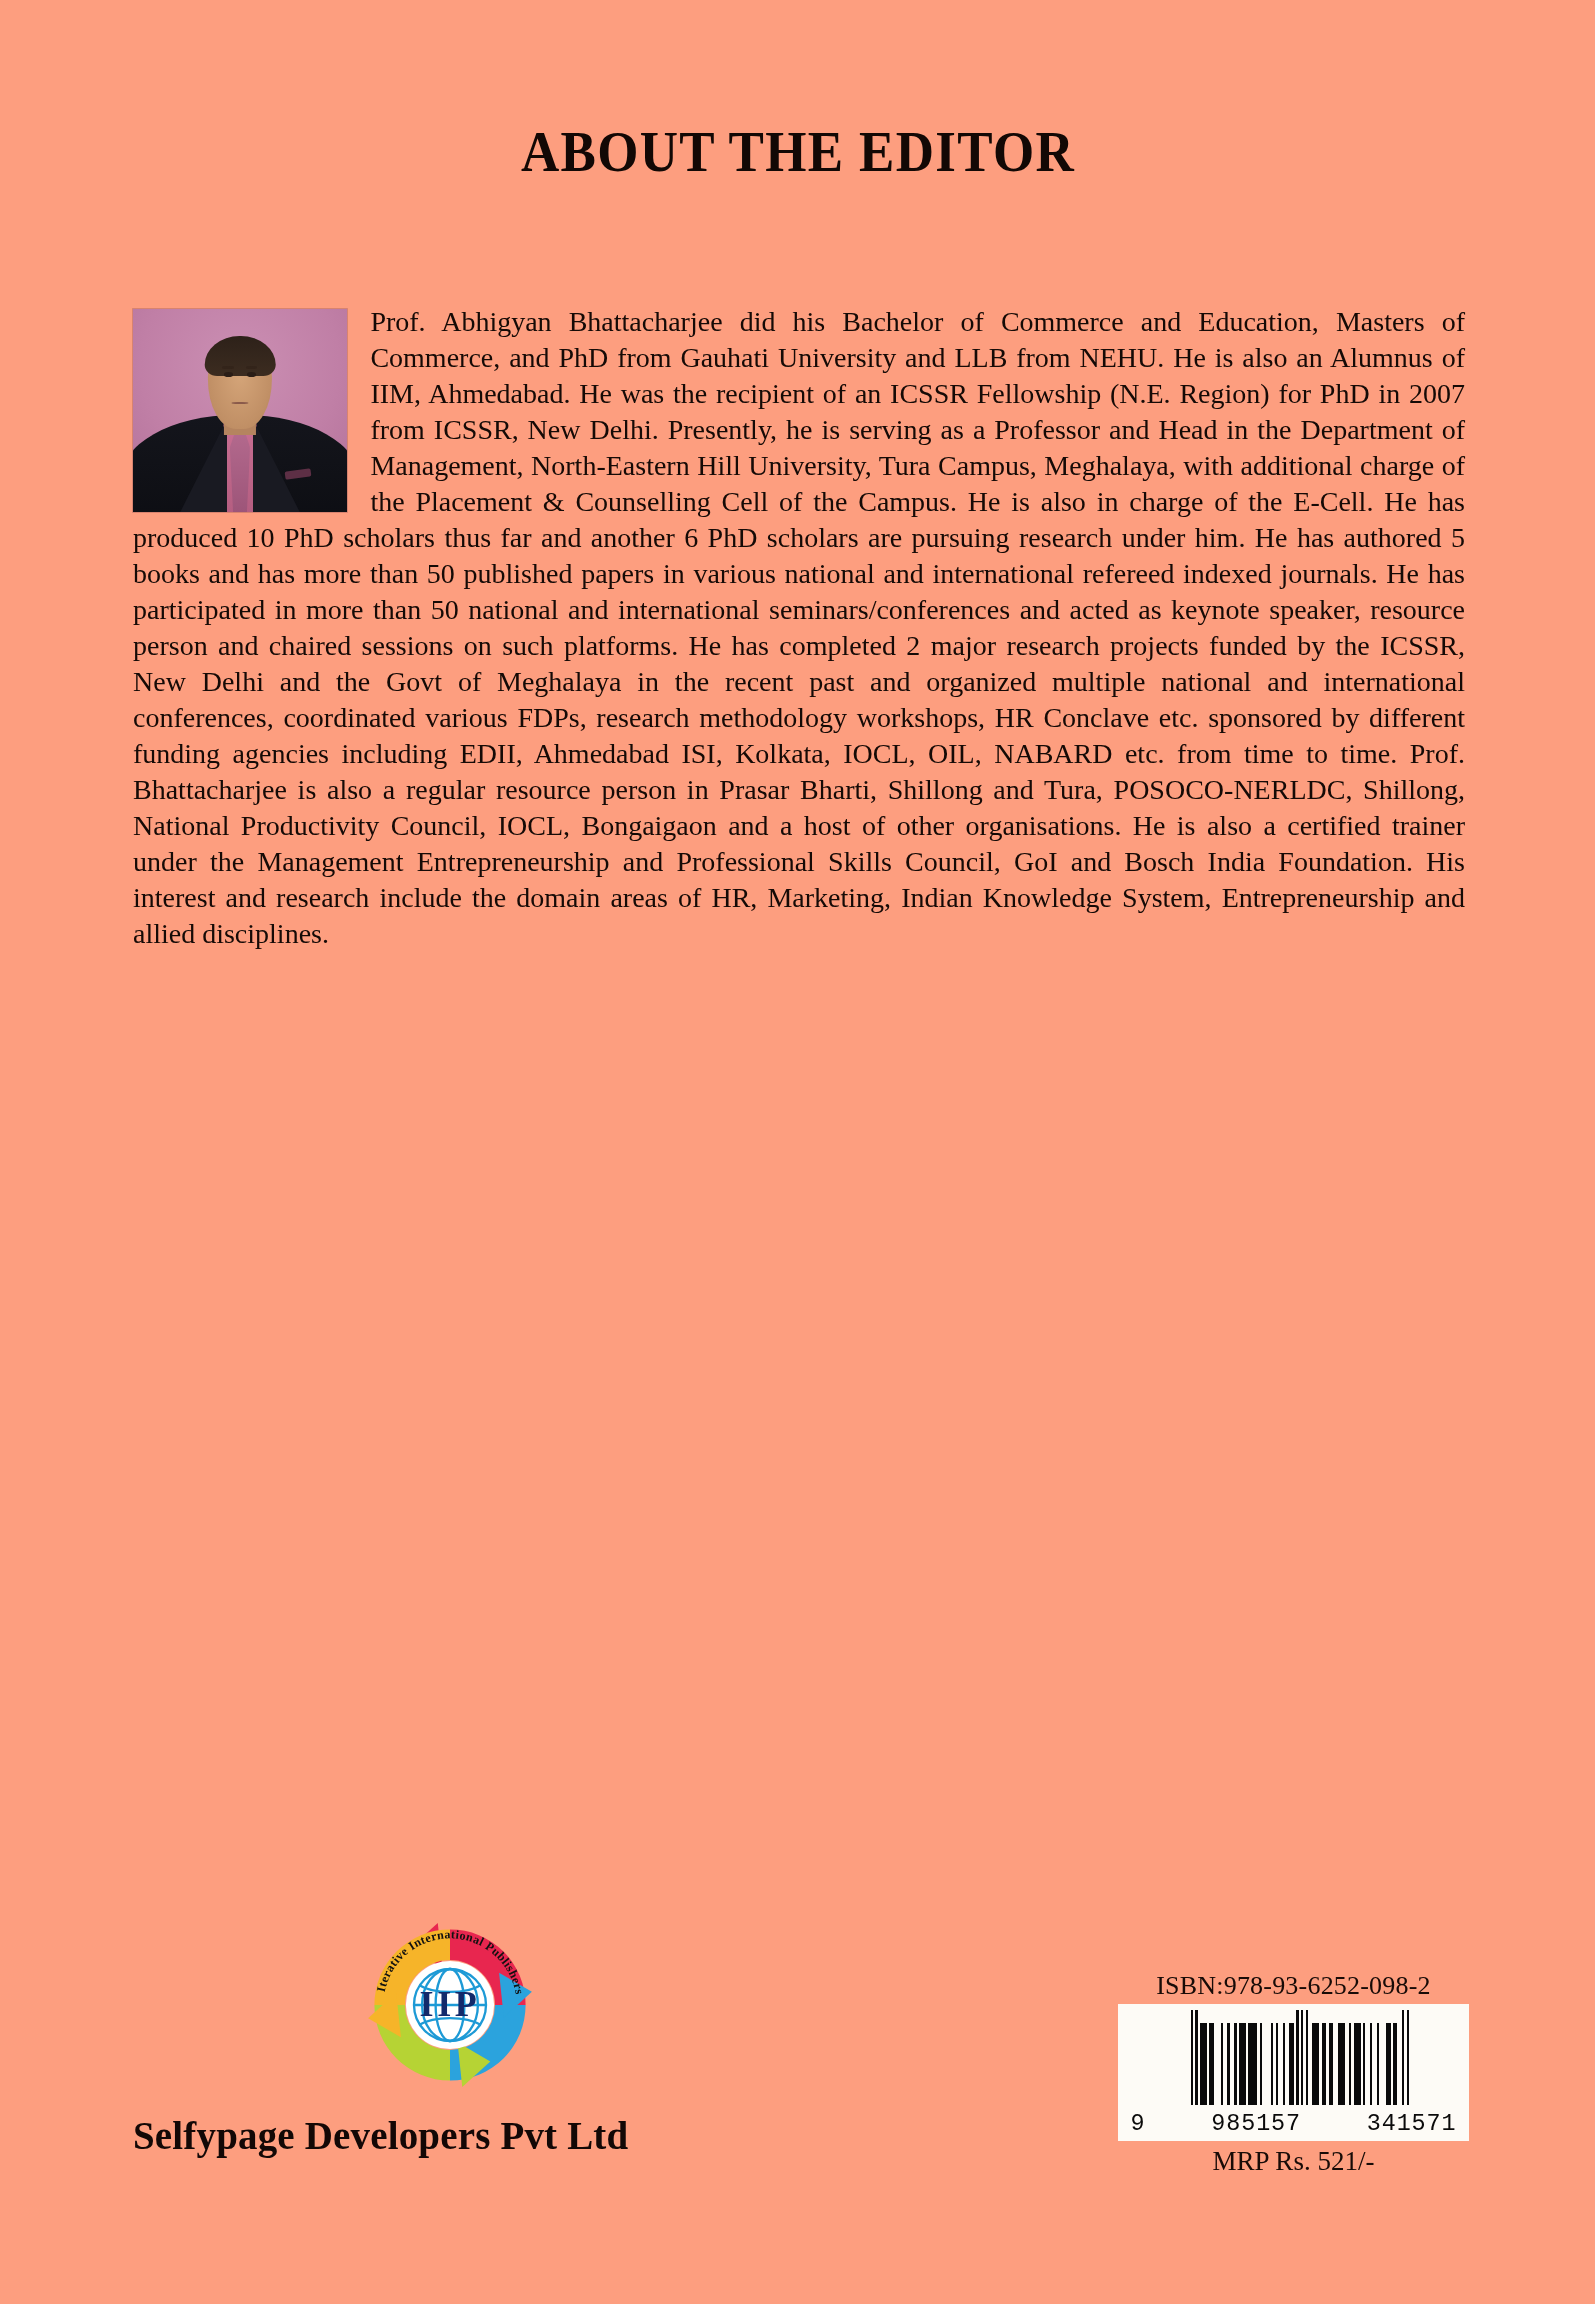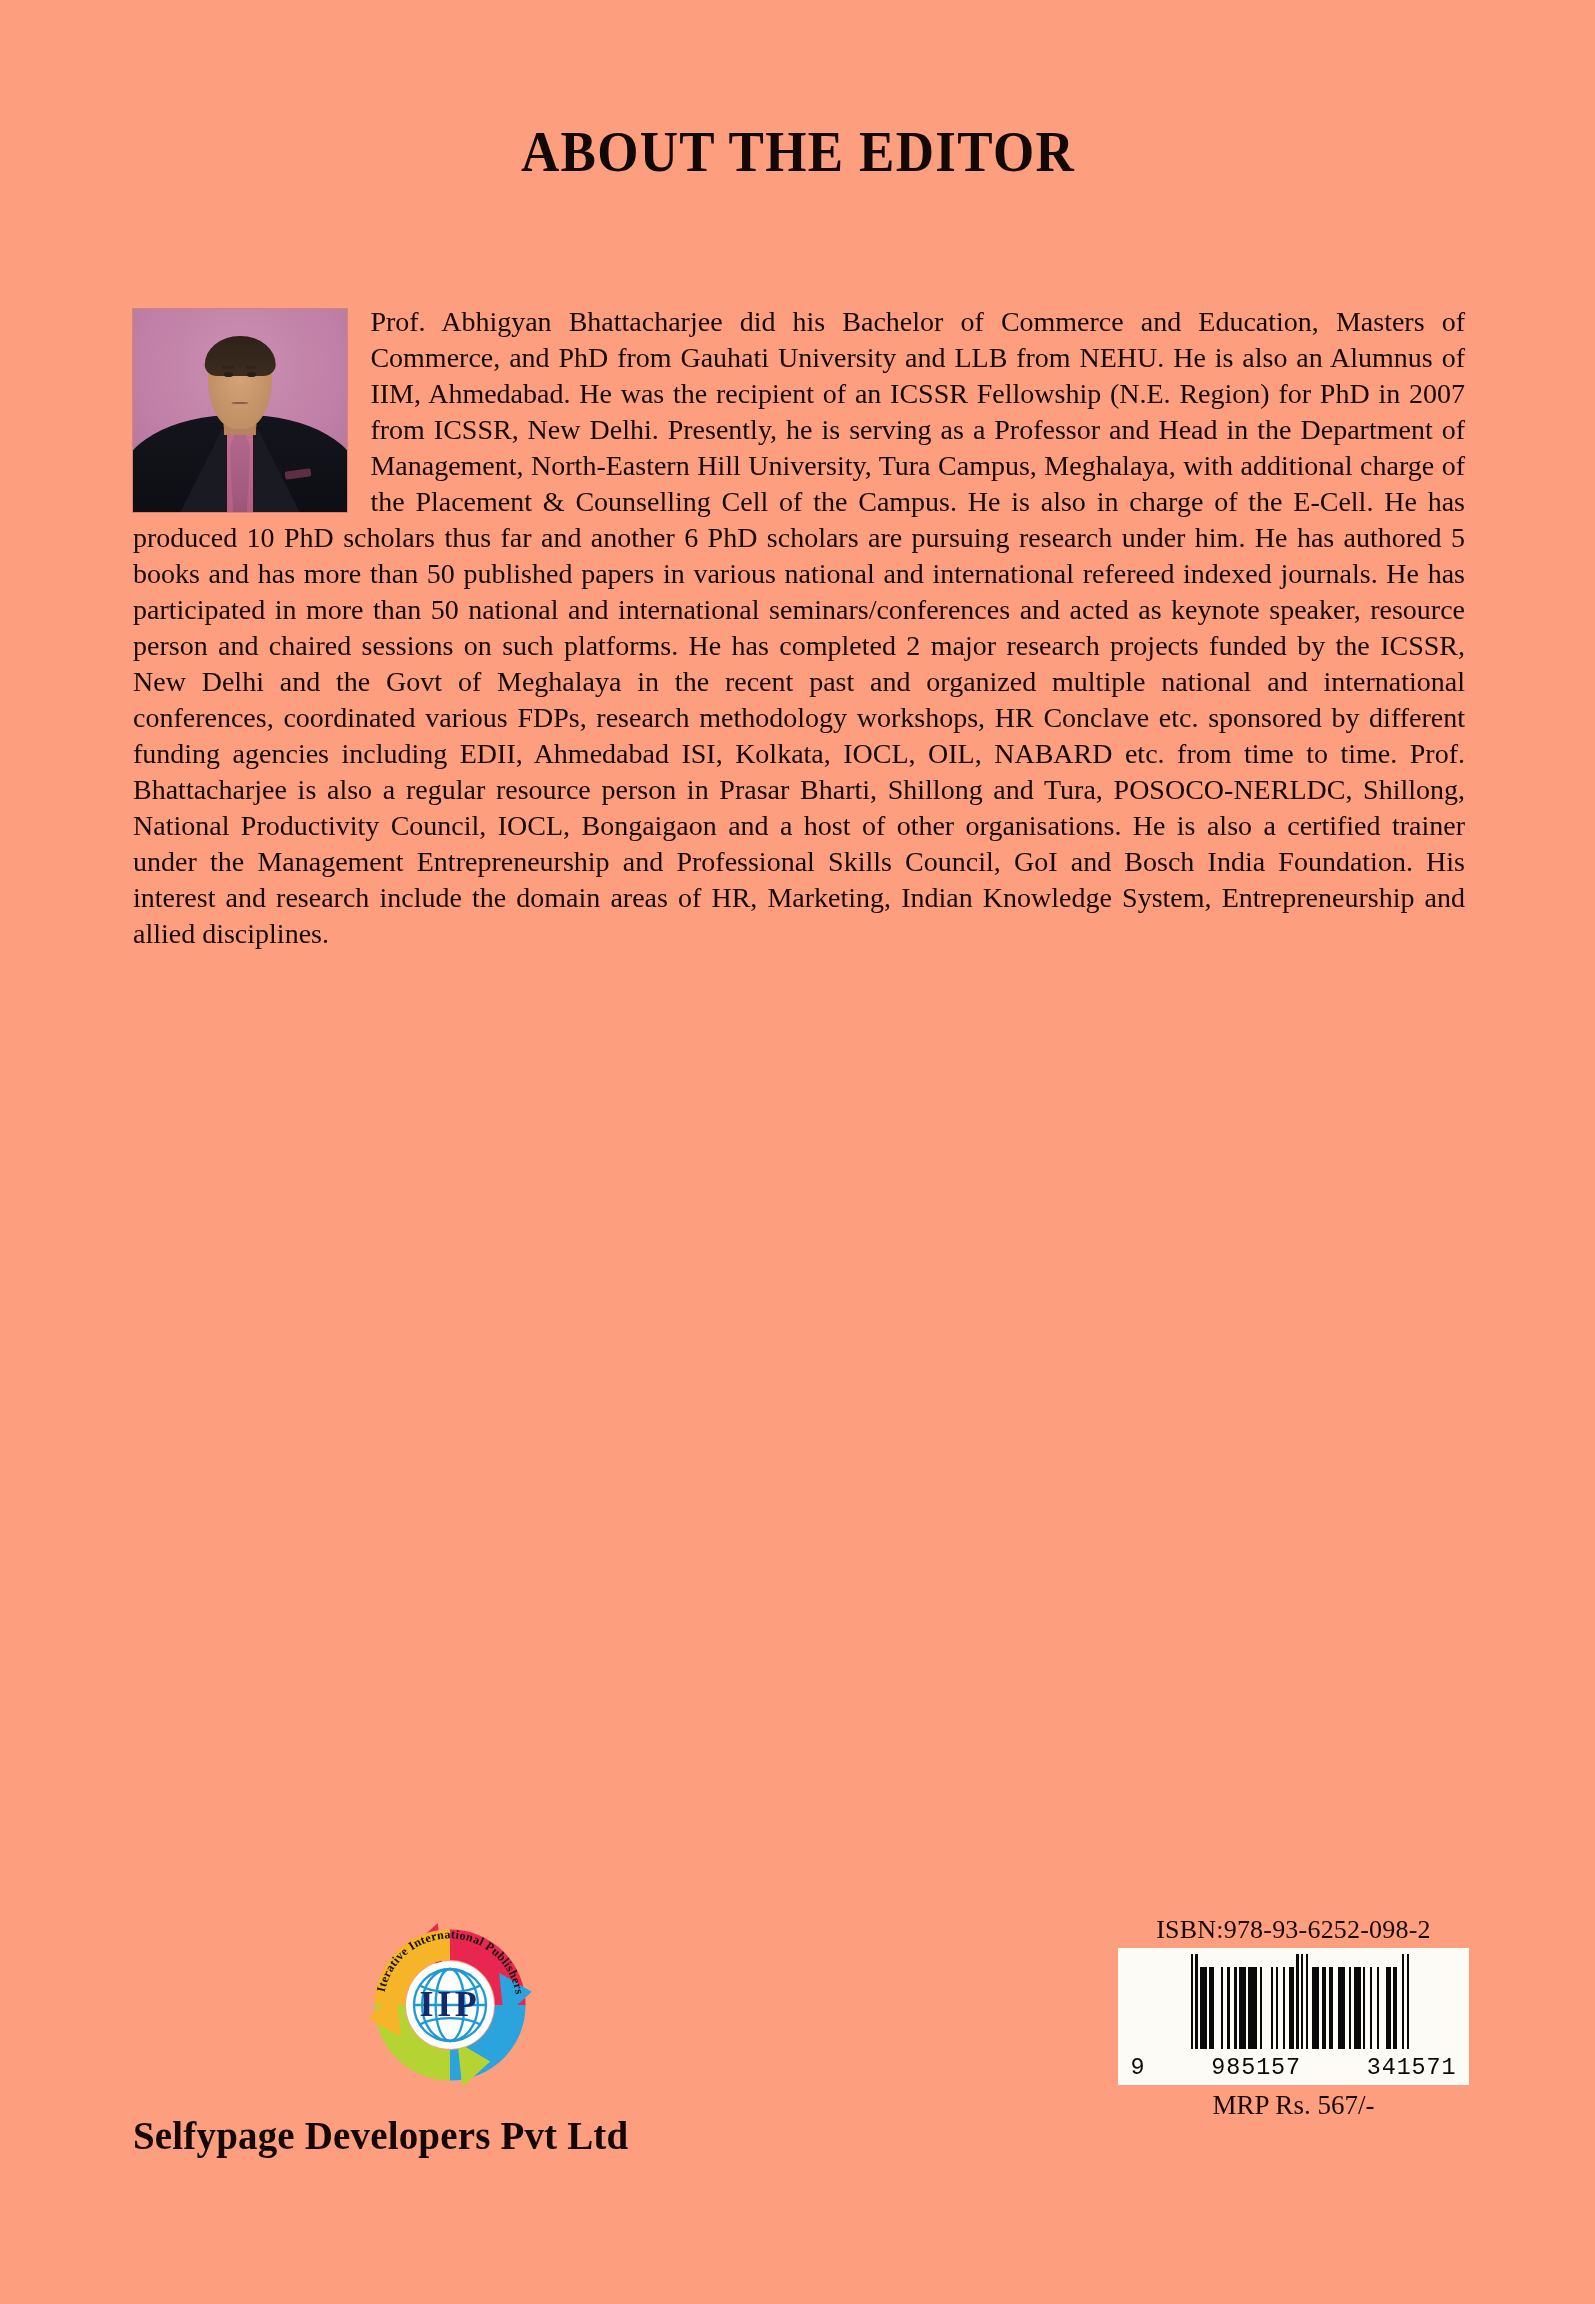--- a/index.html
+++ b/index.html
@@ -197,21 +197,21 @@
     left: 360px;
     top: 1915px;
     width: 180px;
     height: 180px;
   }
   .logo svg { display: block; width: 180px; height: 180px; }
 
   .barcode-block {
     position: absolute;
     left: 1118px;
-    top: 1915px;
+    top: 1971px;
     width: 351px;
     text-align: center;
   }
   .isbn-line {
     font-size: 26px;
     color: #180b07;
     letter-spacing: 0.2px;
     margin-bottom: 2.7px;
     white-space: nowrap;
   }
@@ -399,17 +399,17 @@
           <i class="gap" style="width: 2.3px;"></i>
           <i class="" style="width: 2.3px;"></i>
         </div>
       <div class="bc-digits">
         <span>9</span>
         <span>985157</span>
         <span>341571</span>
       </div>
     </div>
 
-    <div class="mrp-line">MRP Rs. 567/-</div>
+    <div class="mrp-line">MRP Rs. 521/-</div>
   </div>
 
 </div>
 
 
 </body></html>

